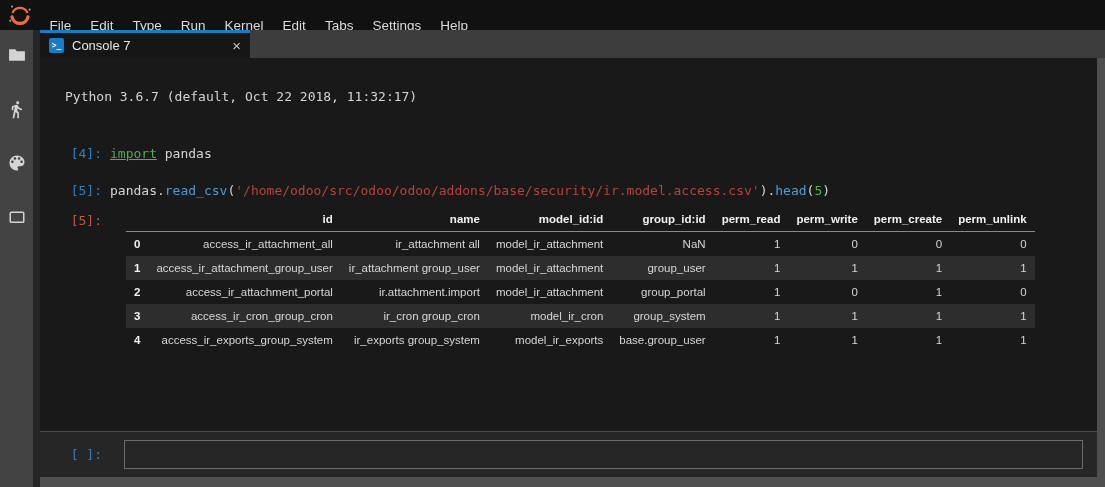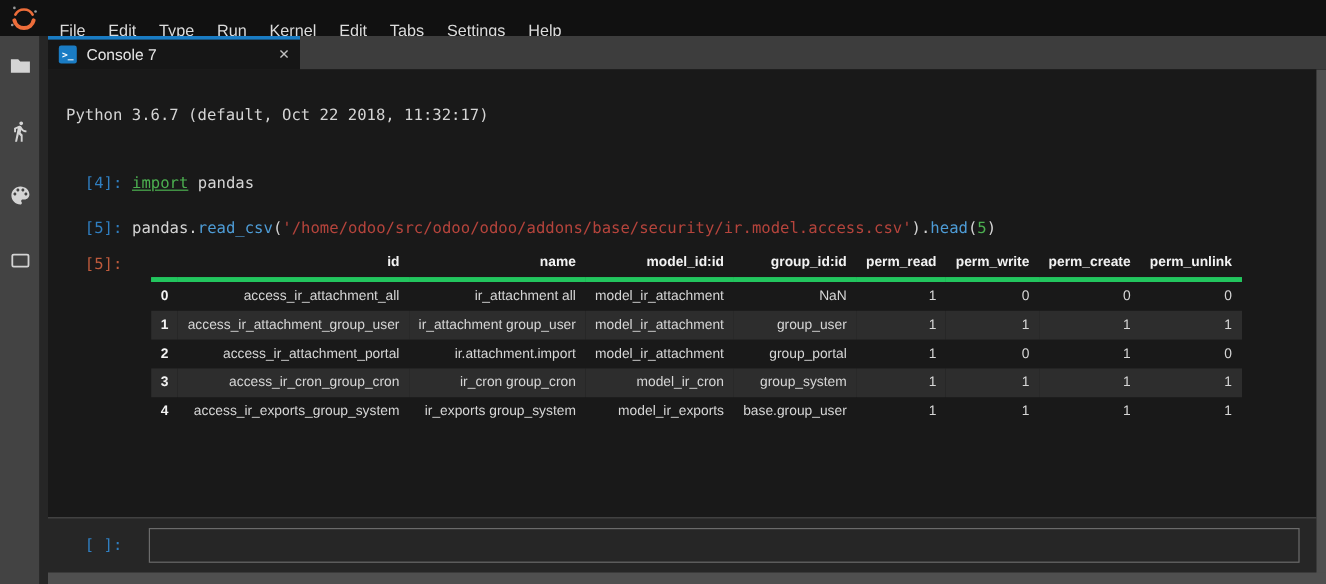--- a/index.html
+++ b/index.html
@@ -31,39 +31,39 @@
   .tab-close { margin-left:auto; color:#c2c2c2; font-size:15px; line-height:1; }
 
   
   .console-panel { flex:1; position:relative; background:#191919; }
   .track-v { position:absolute; top:0; right:0; bottom:0; width:8px; background:#4f4f4f; }
   .track-h { position:absolute; left:0; right:0; bottom:0; height:10px; background:#4f4f4f; }
   .console-content { position:absolute; left:0; top:0; right:8px; bottom:10px;
                      display:flex; flex-direction:column; background:#191919; }
   .console-scroll { flex:1; overflow:hidden; padding-top:30px;
                     font-family:"DejaVu Sans Mono",monospace; font-size:13px; color:#d4d4d4; }
-  .banner { margin-left:15px; line-height:17.5px; white-space:pre; }
+  .banner { margin-left:25px; line-height:17.5px; white-space:pre; }
   .cellrow { display:flex; align-items:flex-start; }
   .cell-in1 { margin-top:40px; }
   .cell-in2 { margin-top:22px; }
   .cell-out { margin-top:15px; }
   .prompt { width:62px; flex:none; text-align:right; color:var(--in-prompt,#307fc1); white-space:pre; }
   .prompt.out { color:var(--out-prompt,#bf5b3d); }
   .code { margin-left:8px; white-space:pre; }
   .tok-keyword { color:var(--keyword,#4caf50);text-decoration:underline; }
   .tok-function { color:var(--function,#4e9cd6); }
   .tok-string { color:var(--string,#b5443c); }
   .tok-number { color:var(--number,#4caf50); }
 
   
   .df-wrap { margin-left:24px; margin-top:-6px; }
   table.df { border-collapse:collapse; font-family:"Liberation Sans",sans-serif;
              font-size:11.5px; color:#d6d6d6; }
   table.df th, table.df td { padding:6px 8px; text-align:right; white-space:nowrap; }
-  table.df thead th { font-weight:bold; color:#f2f2f2; border-bottom:4px solid #22c55e; }
+  table.df thead th { font-weight:bold; color:#f2f2f2; border-bottom:1px solid #22c55e; }
   table.df tbody th { font-weight:bold; color:#f2f2f2; }
   table.df tbody tr:nth-child(even) { background:#2d2d2d; }
 
   
   .input-cell { height:46px; flex:none; border-top:1px solid #4a4a4a; background:#262626;
                 display:flex; align-items:center;
                 font-family:"DejaVu Sans Mono",monospace; font-size:13px; }
   .console-input { flex:1; margin-left:22px; margin-right:14px; height:29px;
                    background:#262626; border:1px solid #6b6b6b; outline:none;
                    color:#d4d4d4; font-family:"DejaVu Sans Mono",monospace; font-size:13px;

